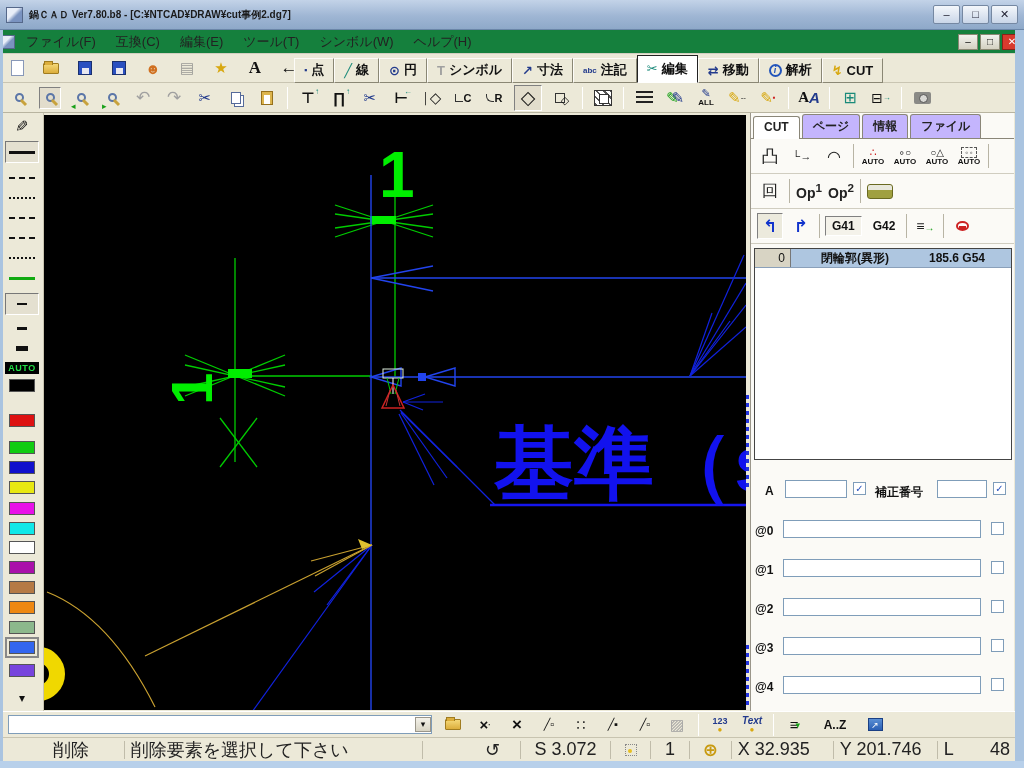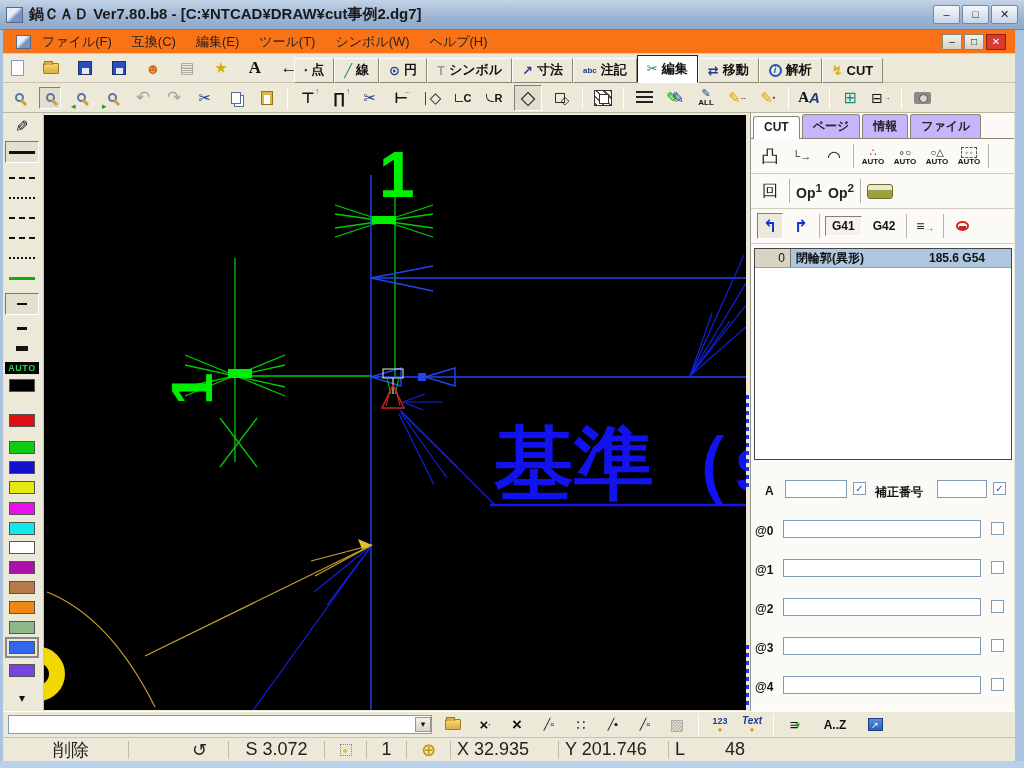--- a/index.html
+++ b/index.html
@@ -1,25 +1,25 @@
 <!DOCTYPE html>
 <html><head>
 <meta charset="utf-8">
 <style>
   * { margin:0; padding:0; box-sizing:border-box; }
   html,body { width:1024px; height:768px; overflow:hidden; }
   body { font-family:"Liberation Sans","DejaVu Sans",sans-serif; background:#ece9d8; position:relative; font-size:12px; color:#111; }
   .abs { position:absolute; }
   
   .titlebar { left:0; top:0; width:1024px; height:30px; background:linear-gradient(180deg,#c3d3e8 0%,#9fb6d4 55%,#8ea9c9 100%); border-bottom:1px solid #6b86a8; display:flex; align-items:center; padding:0 6px; gap:6px; }
-  .title-text { font-weight:bold; font-size:15px; color:#1a1a1a; }
+  .title-text { font-weight:bold; font-size:10px; color:#1a1a1a; }
   .appicon { width:17px; height:16px; background:linear-gradient(135deg,#e8eef8 40%,#7a93c0 60%); border:1px solid #55688a; }
   .winbtns { margin-left:auto; display:flex; gap:2px; }
   .wbtn { width:27px; height:19px; background:linear-gradient(180deg,#f4f7fb,#c9d6e8); border:1px solid #7588a2; border-radius:2px; font-size:11px; line-height:16px; text-align:center; color:#223; }
-  .menubar { left:0; top:30px; width:1024px; height:24px; background:#f97316; border-bottom:1px solid #d2cfc0; display:flex; align-items:center; gap:2px; padding:0 16px; }
+  .menubar { left:0; top:30px; width:1024px; height:24px; background:#15803d; border-bottom:1px solid #d2cfc0; display:flex; align-items:center; gap:2px; padding:0 0; }
   .menuitem { padding:3px 9px; font-size:13px; color:#222; }
   .mdibtns { margin-left:auto; display:flex; gap:2px; padding-right:2px; }
   .mbtn { width:20px; height:16px; background:linear-gradient(180deg,#f2f2ee,#d4d1c2); border:1px solid #8a8774; font-size:10px; line-height:13px; text-align:center; }
   .mbtn.red { background:#d83a2e; color:#fff; border-color:#8a2018; }
   
   .tb1 { left:0; top:54px; width:1024px; height:29px; border-bottom:1px solid #c9c5b2; display:flex; align-items:center; padding:0 6px; }
   .fileicons { display:flex; align-items:center; gap:12px; width:288px; }
   .tabs { display:flex; align-items:flex-end; height:29px; }
   .ttab { height:25px; display:flex; align-items:center; gap:4px; padding:0 9px; border:1px solid; border-color:#fdfcf8 #8a8774 #8a8774 #fdfcf8; background:#ece9d8; font-size:13px; font-weight:bold; color:#111; }
   .ttab.active { background:#fff; border:1px solid #222; border-bottom-color:#fff; height:28px; }
@@ -70,21 +70,21 @@
   .autoword { font-size:8px; font-weight:bold; line-height:8px; color:#111; }
   .dashedbox { width:16px; height:11px; border:1px dashed #555; font-size:7px; line-height:9px; text-align:center; color:#666; }
   .sponge { width:26px; height:15px; background:linear-gradient(180deg,#e8e8dc 0 35%,#a0a040 35%); border:1px solid #6a6a20; border-radius:3px; }
   .gbtn { padding:2px 6px; font-size:12px; font-weight:bold; color:#111; }
   .gbtn.pressed { border:1px solid; border-color:#808080 #fff #fff #808080; background:#f4f2ea; }
   .stopic { width:13px; height:10px; border:2px solid #cc2222; border-radius:50%; background:#fff; position:relative; }
   .stopic::after { content:''; position:absolute; left:1px; top:2.5px; width:7px; height:3px; background:#cc2222; }
   .cutlist { position:absolute; left:3px; top:135px; width:258px; height:212px; background:#fff; border:1px solid #444; }
   .cutrow { display:flex; height:19px; background:#aec6e0; border-bottom:1px solid #8aa0ba; font-size:12px; align-items:center; }
   .cutrow .idx { width:36px; background:#d8d4c4; border-right:1px solid #777; text-align:right; padding-right:5px; height:100%; line-height:18px; }
-  .cutrow .nm { flex:1; padding-left:5px; font-weight:bold; }
+  .cutrow .nm { flex:1; padding-left:5px; font-weight:bold;margin-left:25px; }
   .cutrow .val { padding-right:26px; font-weight:bold; }
   .field { background:#fff; border:1px solid #7f9db9; height:18px; }
   .cb { width:13px; height:13px; background:#fff; border:1px solid #7f9db9; font-size:10px; line-height:11px; text-align:center; color:#2a52be; font-weight:bold; }
   .flabel { font-size:12px; font-weight:bold; color:#111; }
   
   .btb { left:0; top:711px; width:1024px; height:26px; background:#ece9d8; border-top:1px solid #fff; display:flex; align-items:center; gap:10px; padding:0 8px; }
   .combo { width:424px; height:19px; background:#fff; border:1px solid #7f9db9; display:flex; align-items:center; }
   .combo .arrowbtn { margin-left:auto; width:16px; height:15px; background:linear-gradient(#f4f2ea,#d8d4c4); border:1px solid #9a968a; font-size:9px; text-align:center; line-height:13px; }
   .extwin { width:15px; height:13px; background:linear-gradient(#5a8fd4,#2a5fb4); border:1px solid #1a3f84; color:#fff; font-size:9px; display:inline-flex; align-items:center; justify-content:center; }
   .statusbar { left:3px; top:737px; width:1013px; height:24px; background:#ece9d8; border-top:1px solid #c8c4b0; display:flex; align-items:center; font-size:18px; color:#222; }
@@ -550,20 +550,21 @@
       <span class="grn" style="font-size:9px;margin-left:-3px;">▾</span>
     </span>
   <span class="ic" style="font-weight:bold;font-size:12px;width:38px;">A..Z</span>
   <span class="ic">
       <span class="extwin">↗</span>
     </span>
 </div>
 
 <div class="abs statusbar">
   <span class="scell" style="width:126px;padding-left:50px;">削除</span>
+  <span class="scell" style="width:318px;">削除要素を選択して下さい</span>
   <span class="scell" style="width:58px;justify-content:center;margin-left:42px;">↺</span>
   <span class="scell" style="width:96px;justify-content:center;">S 3.072</span>
   <span class="scell" style="width:42px;justify-content:center;">
       <span class="gridic"></span>
     </span>
   <span class="scell" style="width:40px;justify-content:center;">1</span>
   <span class="scell" style="width:44px;justify-content:center;color:#c89a10;font-weight:bold;">⊕</span>
   <span class="scell" style="width:108px;">X 32.935</span>
   <span class="scell" style="width:110px;">Y 201.746</span>
   <span class="scell" style="width:34px;border-right:none;">L</span>

